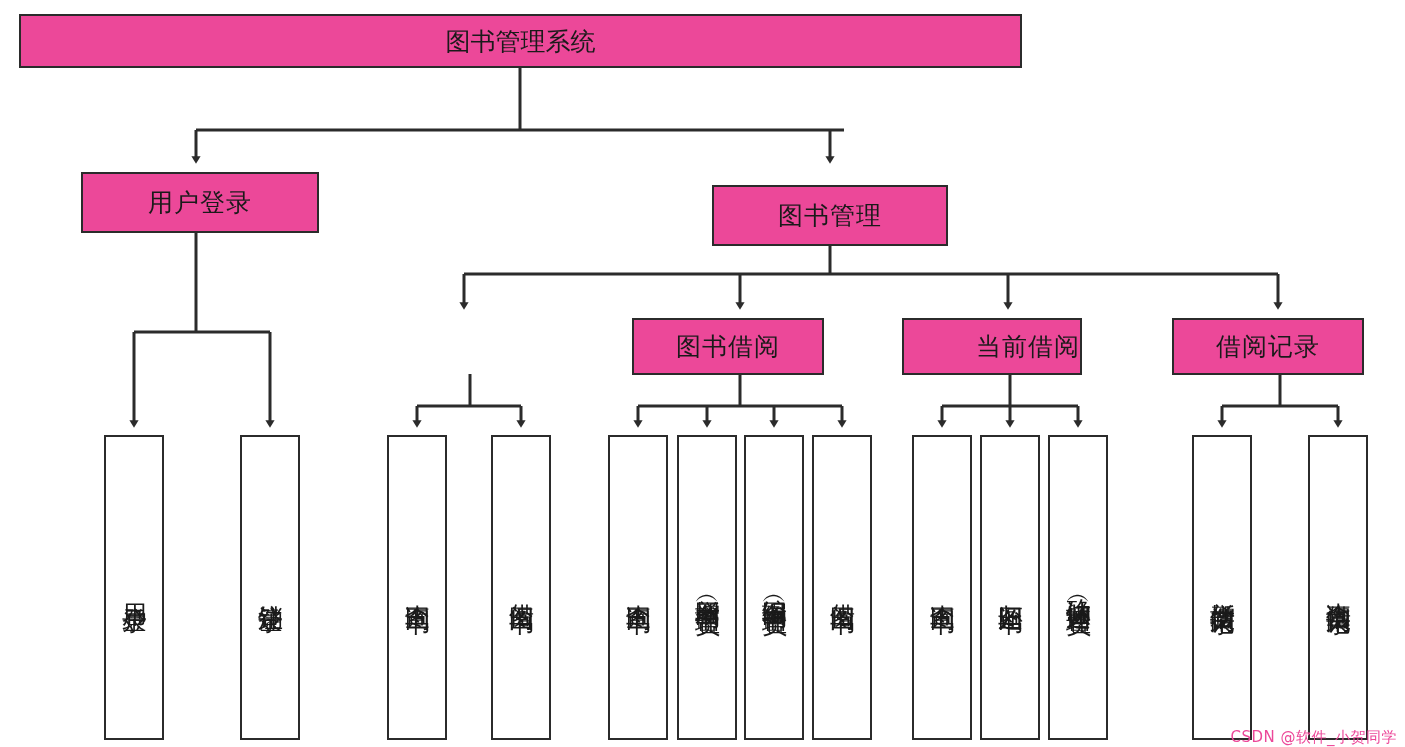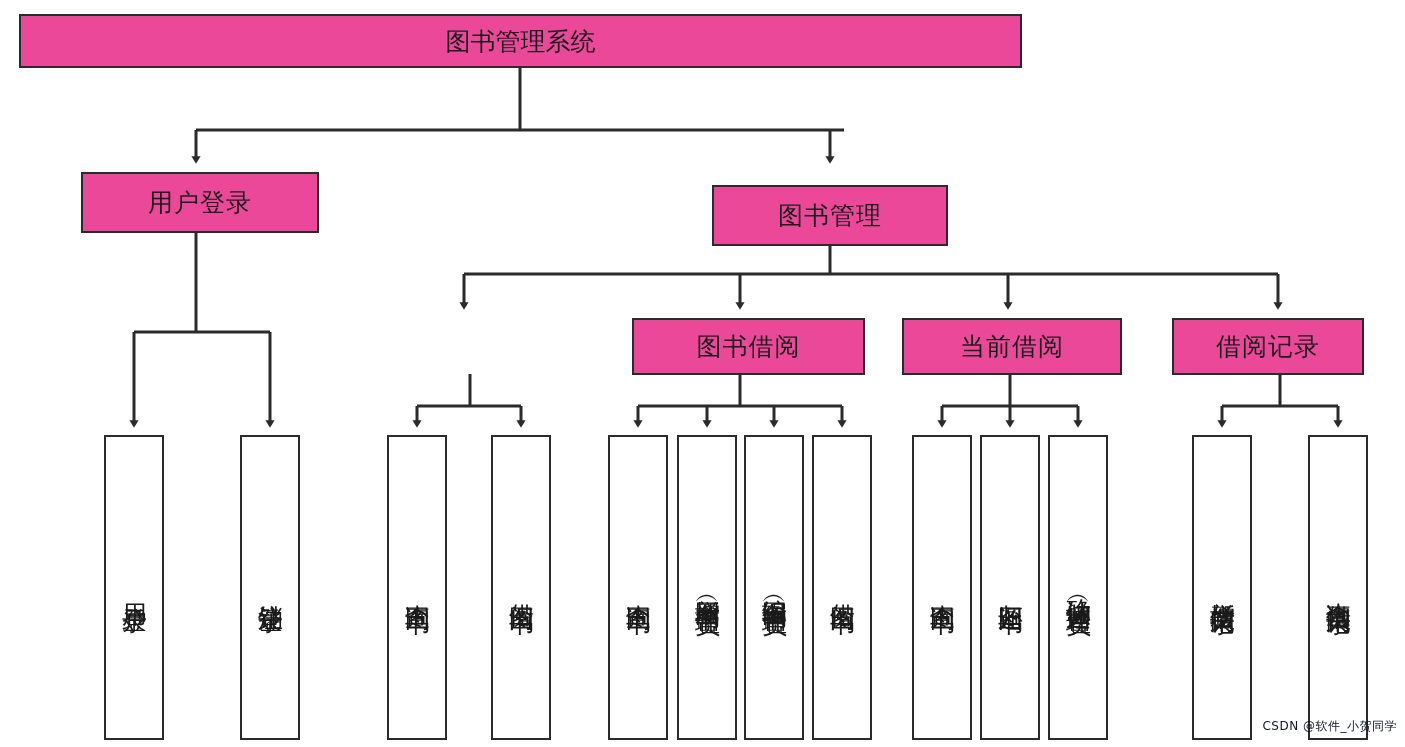--- a/index.html
+++ b/index.html
@@ -53,23 +53,23 @@
     font-size: 25px;
     line-height: 1.12;
     letter-spacing: 2px;
     color: #1a1a1a;
     white-space: nowrap;
     -webkit-text-orientation: upright;
   }
   .watermark {
     position: absolute;
     right: 8px;
-    bottom: 12px;
-    font-size: 12px;
-    color: #0f172a;
+    bottom: 0;
+    font-size: 15px;
+    color: #ec4899;
     letter-spacing: 0.5px;
     white-space: nowrap;
   }
 </style>
 </head>
 <body>
 
 <div id="canvas">
 
   <svg id="wires" viewBox="0 0 1405 747" width="1405" height="747">
@@ -126,24 +126,24 @@
     <span>图书管理系统</span>
   </div>
 
   <div class="node h" style="left:81px; top:172px; width:238px; height:61px;">
     <span>用户登录</span>
   </div>
   <div class="node h" style="left:712px; top:172px; width:236px; height:61px;margin-top:13px;">
     <span>图书管理</span>
   </div>
 
-  <div class="node h" style="left:632px; top:318px; width:233px; height:57px;">
+  <div class="node h" style="left:632px; top:318px; width:192px; height:57px;">
     <span>图书借阅</span>
   </div>
-  <div class="node h" style="left:902px; top:318px; width:220px; height:57px;">
+  <div class="node h" style="left:902px; top:318px; width:180px; height:57px;justify-content:flex-end;">
     <span>当前借阅</span>
   </div>
   <div class="node h" style="left:1172px; top:318px; width:192px; height:57px;">
     <span>借阅记录</span>
   </div>
 
   <div class="leaf" style="left:104px; top:435px; width:60px; height:305px;">
     <span class="vtext">用户登录</span>
   </div>
   <div class="leaf" style="left:240px; top:435px; width:60px; height:305px;">

